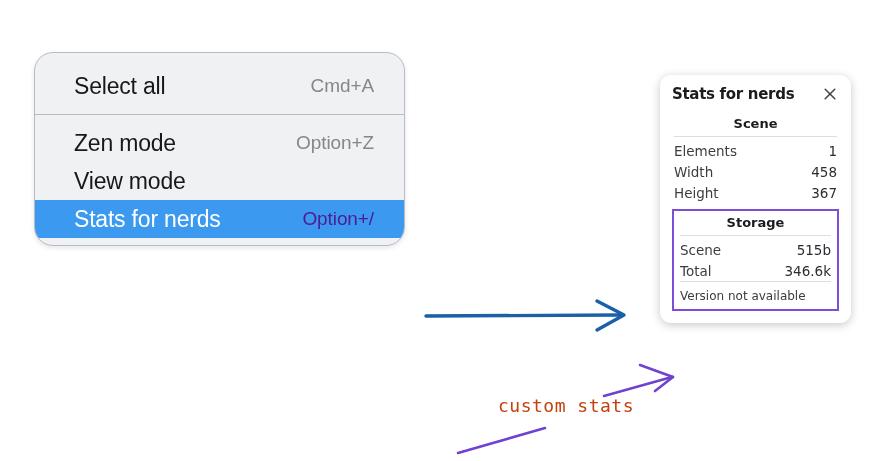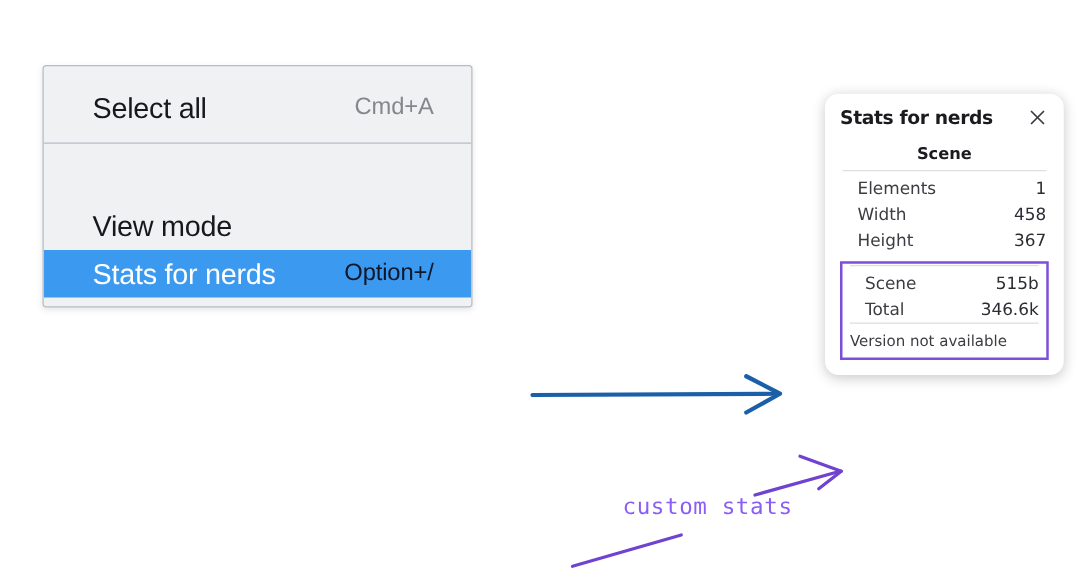--- a/index.html
+++ b/index.html
@@ -14,24 +14,24 @@
     overflow: hidden;
     font-family: "Liberation Sans", sans-serif;
     -webkit-font-smoothing: antialiased;
   }
 
   
   .context-menu {
     position: absolute;
     left: 34px;
     top: 52px;
-    width: 344px;
+    width: 371px;
     background: #f0f1f3;
     border: 1px solid #b6bdc7;
-    border-radius: 3px;
+    border-radius: 19px;
     box-shadow: 0 2px 5px rgba(0,0,0,0.10);
     padding: 6px 0 7px 0;
     box-sizing: border-box;
     overflow: hidden;
   }
   .menu-group-top { padding: 8px 0 9px 0; }
   .menu-sep {
     height: 1px;
     background: #b6bdc7;
     width: 100%;
@@ -56,21 +56,21 @@
     font-size: 19px;
     color: #84878c;
     letter-spacing: -0.1px;
     white-space: nowrap;
     text-align: right;
   }
   .menu-item.selected {
     background: #3b99ef;
   }
   .menu-item.selected .label { color: #ffffff; }
-  .menu-item.selected .shortcut { color: #0f172a; }
+  .menu-item.selected .shortcut { color: #4c1d95; }
 
   
   .stats-panel {
     position: absolute;
     left: 660px;
     top: 75px;
     width: 191px;
     background: #ffffff;
     border-radius: 11px;
     box-shadow: 0 2px 10px rgba(0,0,0,0.22);
@@ -112,21 +112,20 @@
     background: #dddde2;
     margin: 0 2px 3px 2px;
   }
   .stat-row {
     display: flex;
     justify-content: space-between;
     align-items: baseline;
     font-size: 13.5px;
     color: #3c3c42;
     padding: 2.5px 2px;
-    margin-left: 12px;
   }
   .stat-row .val { color: #2c2c33; }
   .stat-note {
     font-size: 12px;
     color: #3c3c42;
     padding: 4px 2px 1px 2px;
     white-space: nowrap;
   }
 
   .custom-box {
@@ -142,41 +141,43 @@
     left: 0; top: 0;
     width: 873px; height: 461px;
     pointer-events: none;
   }
   .annot-text {
     position: absolute;
     left: 498px;
     top: 395px;
     font-family: "DejaVu Sans Mono", monospace;
     font-size: 18px;
-    color: #8b5cf6;
+    color: #c2410c;
     letter-spacing: 0.5px;
     white-space: nowrap;
   }
 </style>
 </head>
 <body>
 
 <div class="context-menu">
 
   <div class="menu-group-top">
     <div class="menu-item">
       <span class="label">Select all</span>
       <span class="shortcut">Cmd+A</span>
     </div>
   </div>
 
   <div class="menu-sep"></div>
 
   <div class="menu-group-bottom">
     <div class="menu-item">
+      <span class="label">Zen mode</span>
+      <span class="shortcut">Option+Z</span>
     </div>
     <div class="menu-item">
       <span class="label">View mode</span>
     </div>
     <div class="menu-item selected">
       <span class="label">Stats for nerds</span>
       <span class="shortcut">Option+/</span>
     </div>
   </div>
 
@@ -205,20 +206,21 @@
     <span class="key">Width</span>
     <span class="val">458</span>
   </div>
   <div class="stat-row">
     <span class="key">Height</span>
     <span class="val">367</span>
   </div>
 
   <div class="custom-box">
 
+    <div class="section-title">Storage</div>
     <div class="hr"></div>
 
     <div class="stat-row">
       <span class="key">Scene</span>
       <span class="val">515b</span>
     </div>
     <div class="stat-row">
       <span class="key">Total</span>
       <span class="val">346.6k</span>
     </div>

